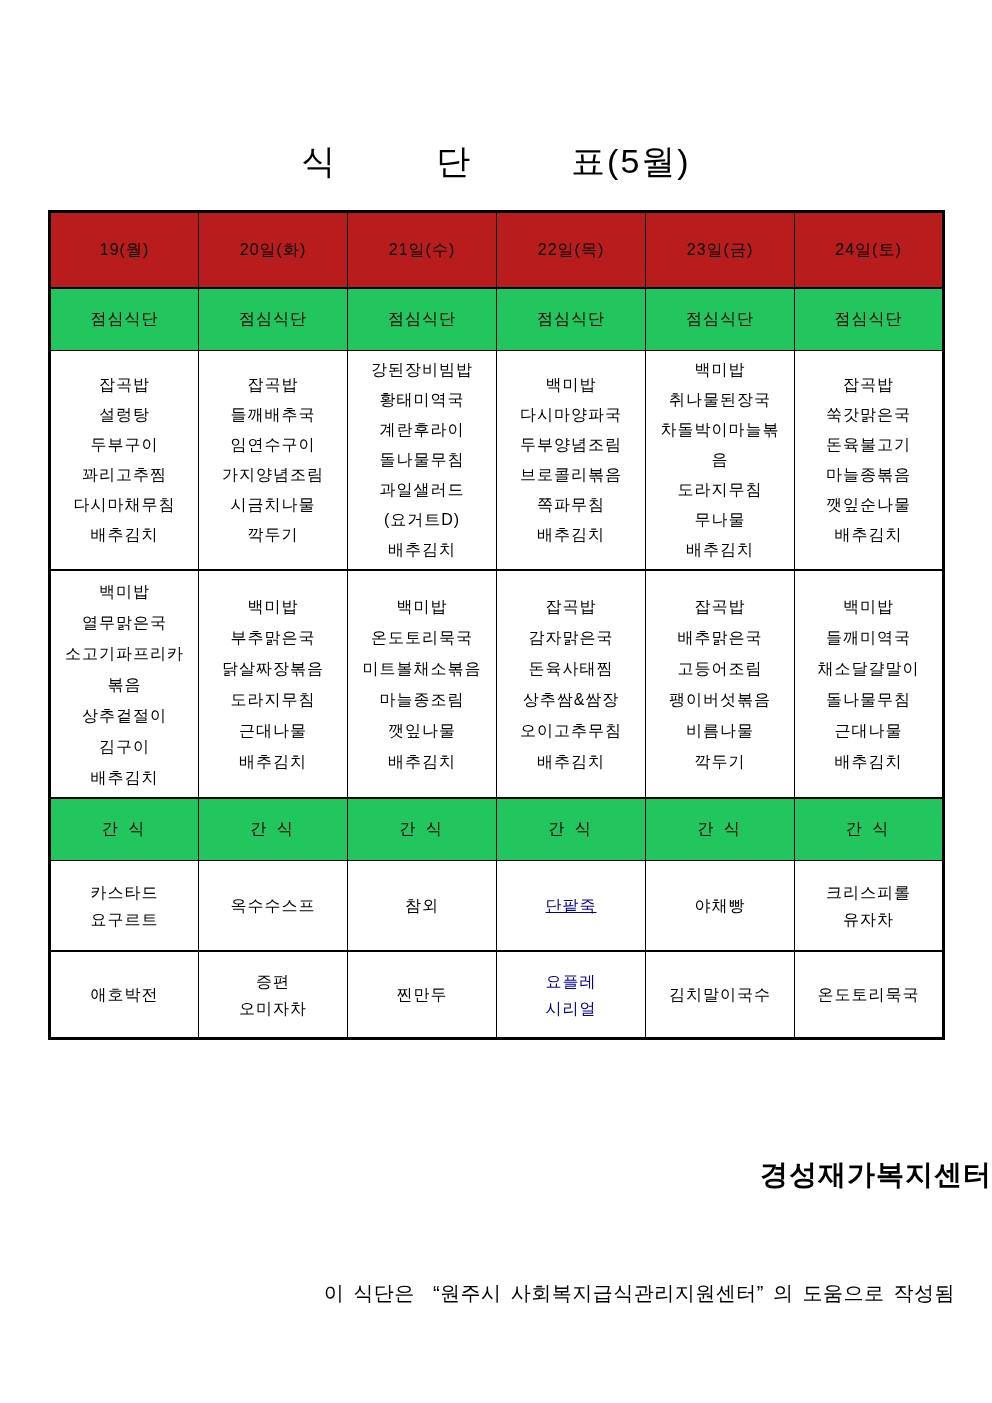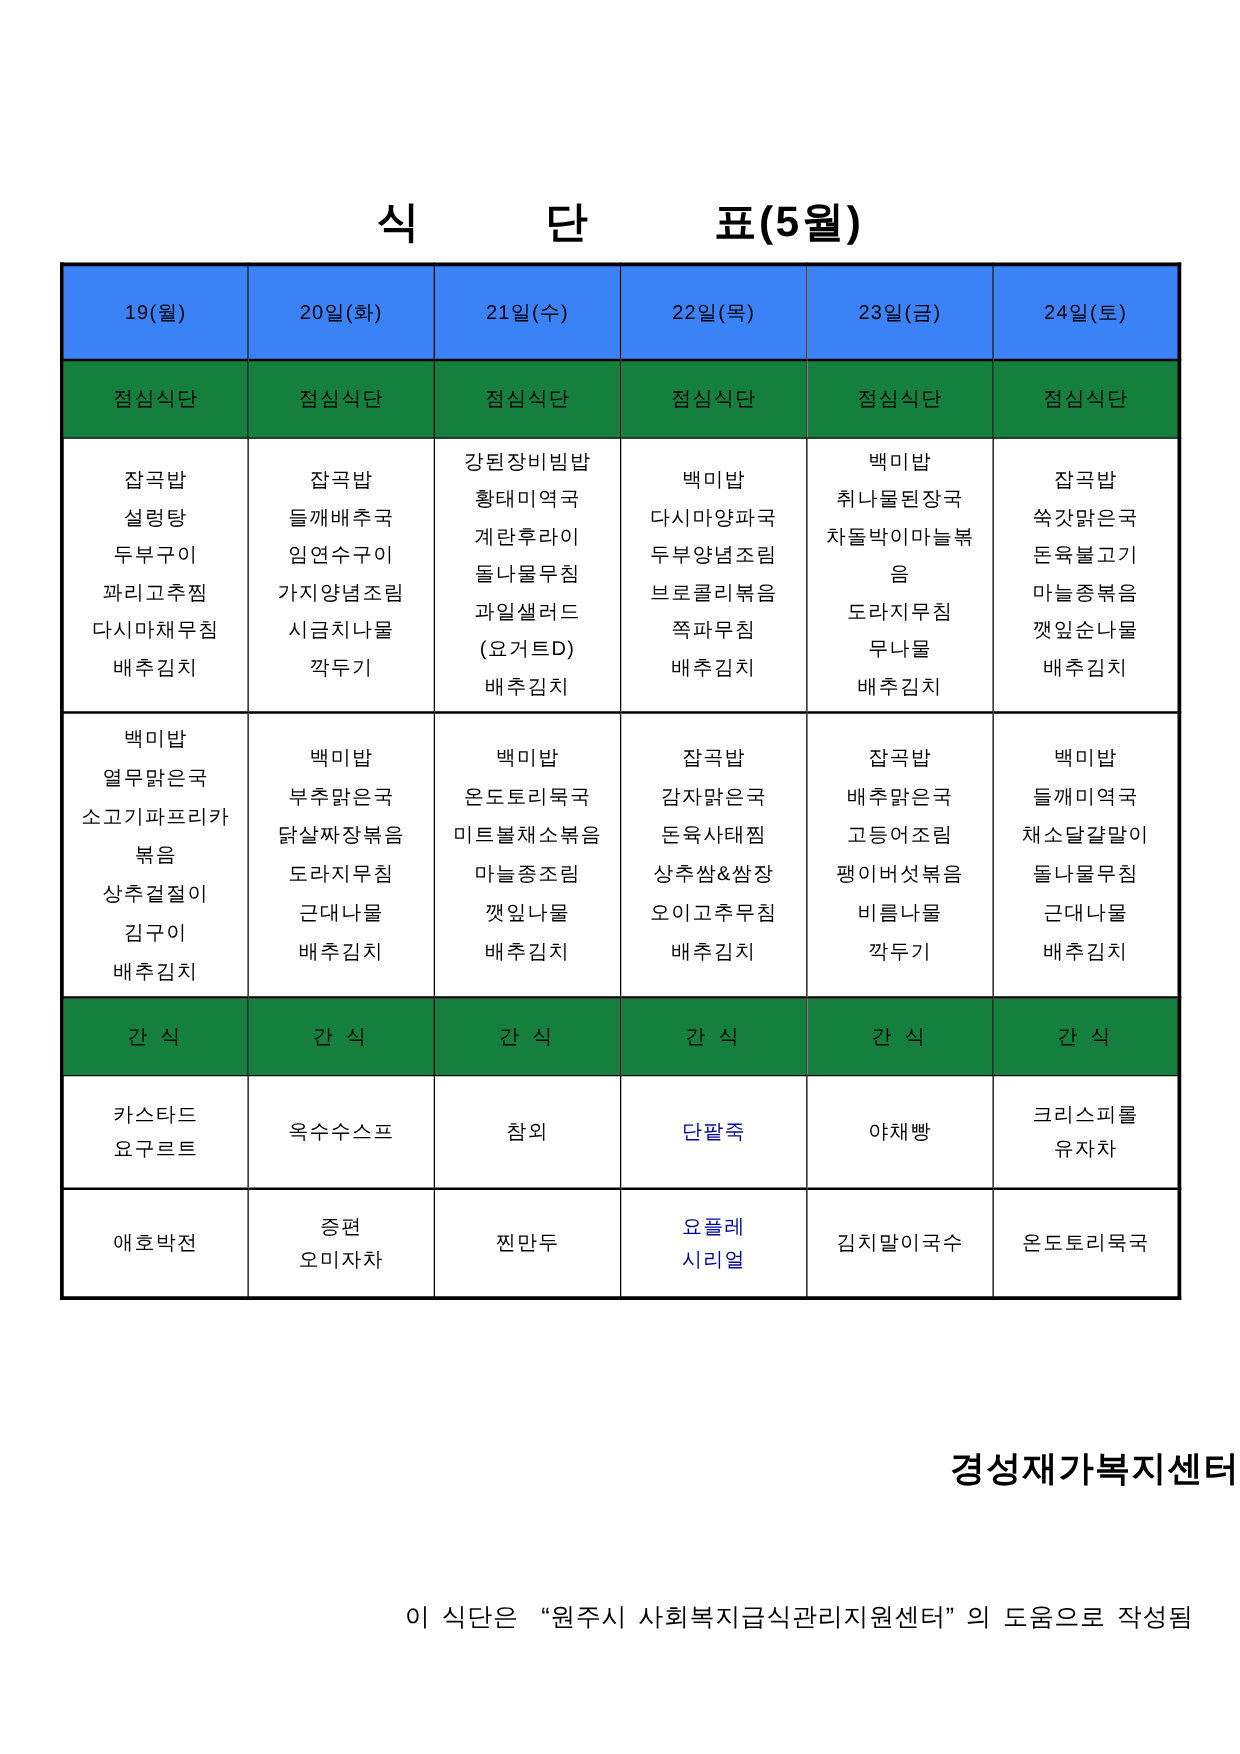--- a/index.html
+++ b/index.html
@@ -1,41 +1,41 @@
 <!DOCTYPE html>
 <html><head>
 <meta charset="utf-8">
 <style>
   html,body{margin:0;padding:0;}
   body{
     width:992px;height:1403px;position:relative;background:#ffffff;
     font-family:"Liberation Sans","DejaVu Sans",sans-serif;color:#000000;
   }
   .page-title{
-    position:absolute;top:155px;left:0;width:100%;text-align:center;
-    font-size:34px;font-weight:bold;letter-spacing:2px;word-spacing:38px;
+    position:absolute;top:139px;left:0;width:100%;text-align:center;
+    font-size:34px;font-weight:normal;letter-spacing:2px;word-spacing:38px;
     white-space:pre;
   }
   table.menu-table{
     position:absolute;left:48px;top:210px;width:897px;
     border-collapse:collapse;table-layout:fixed;
     border:3px solid #000;
   }
   table.menu-table td{
     border:1px solid #000;
     text-align:center;vertical-align:middle;
     font-size:16px;letter-spacing:1px;
     padding:2px 12px;
     overflow:hidden;
   }
   tr.row-days td{
-    height:70px;background:#3b82f6;border-bottom:2px solid #000;
+    height:70px;background:#b91c1c;border-bottom:2px solid #000;
   }
   tr.row-label td{
-    height:57px;background:#15803d;
+    height:57px;background:#22c55e;
   }
   tr.row-label td.snack-label{letter-spacing:3px;}
   tr.row-lunch td{
     height:214px;white-space:pre-line;line-height:30px;
     border-bottom:2px solid #000;
     margin-top:23px;
   }
   tr.row-dinner td{
     height:222px;white-space:pre-line;line-height:31px;
     border-bottom:2px solid #000;
@@ -163,21 +163,21 @@
     <td class="snack-label">간 식</td>
     <td class="snack-label">간 식</td>
     <td class="snack-label">간 식</td>
     <td class="snack-label">간 식</td>
   </tr>
   <tr class="row-snack1">
     <td>카스타드
 요구르트</td>
     <td>옥수수스프</td>
     <td>참외</td>
-    <td style="color: rgb(0, 0, 153);">단팥죽</td>
+    <td style="color: rgb(0, 0, 153); text-decoration: underline;">단팥죽</td>
     <td>야채빵</td>
     <td>크리스피롤
 유자차</td>
   </tr>
   <tr class="row-snack2">
     <td>애호박전</td>
     <td>증편
 오미자차</td>
     <td>찐만두</td>
     <td style="color: rgb(0, 0, 153);">요플레

